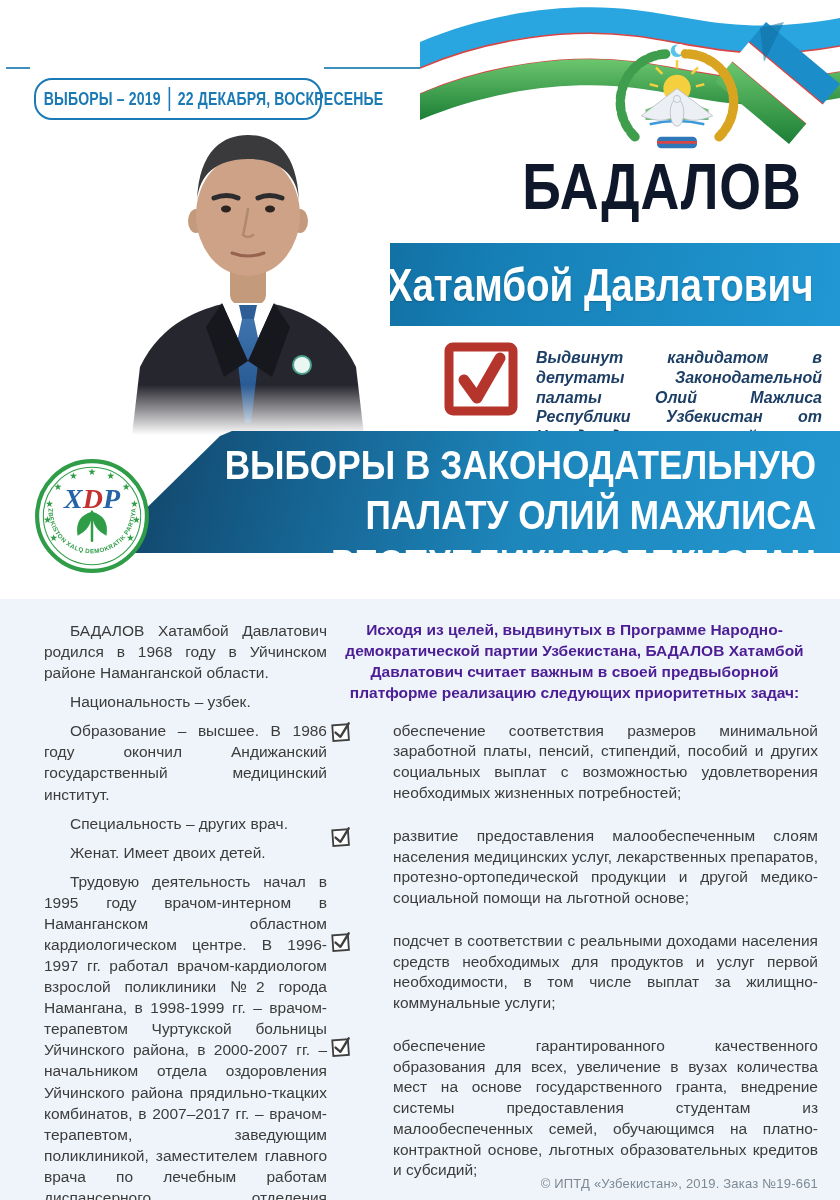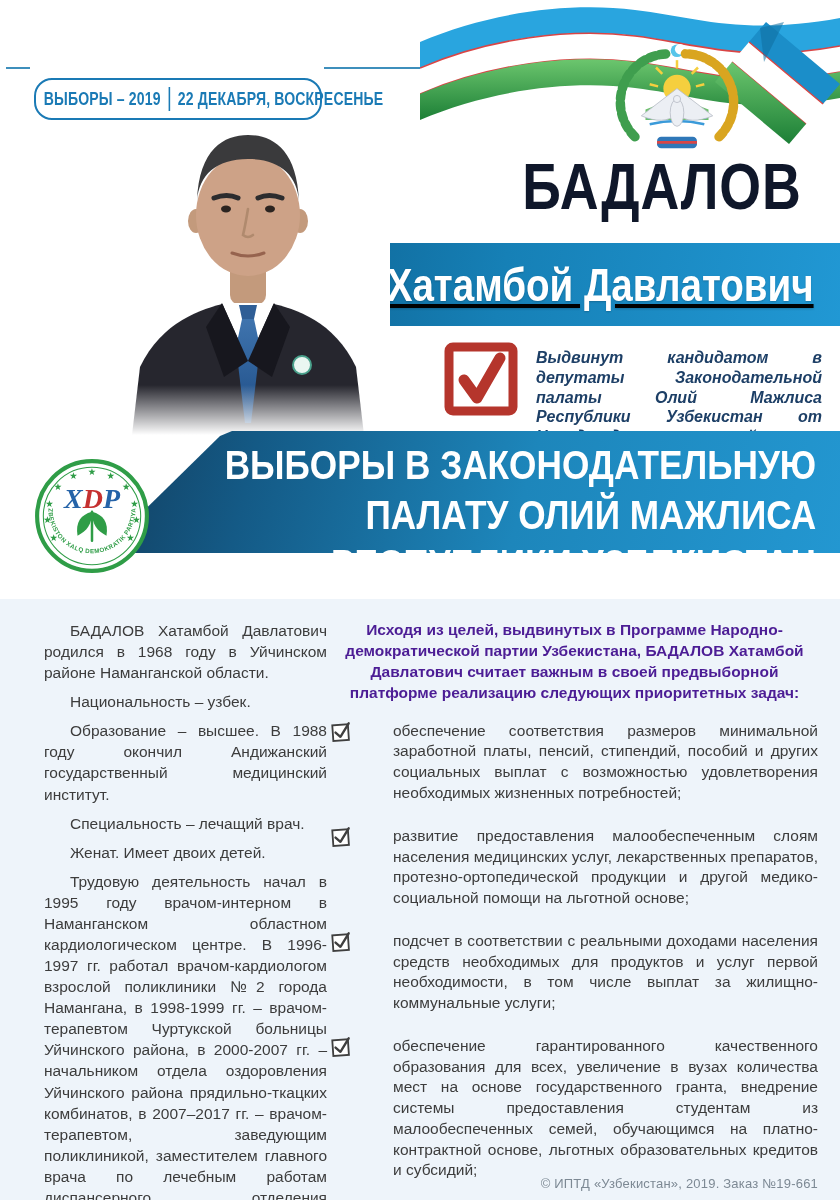--- a/index.html
+++ b/index.html
@@ -33,21 +33,21 @@
   .photo{position:absolute;left:106px;top:103px;width:284px;height:332px;z-index:4;}
   .surname{
     position:absolute;right:38px;top:150px;z-index:3;
     font-size:64px;font-weight:700;color:#0f172a;white-space:nowrap;
   }
   .surname span{display:inline-block;transform:scaleX(.84);transform-origin:100% 50%;letter-spacing:1px;}
   .name-band{
     position:absolute;left:226px;top:243px;right:0;height:83px;z-index:2;
     background:linear-gradient(100deg,#0c5d8c 0%,#1680b6 45%,#2198d4 100%);
     border-radius:18px 0 0 18px;
-    display:flex;align-items:center;justify-content:flex-end;padding-right:26px;box-sizing:border-box;text-decoration:underline;
+    display:flex;align-items:center;justify-content:flex-end;padding-right:26px;box-sizing:border-box;
   }
   .name-band span{
     display:inline-block;transform:scaleX(.82);transform-origin:100% 50%;
     color:#fff;font-size:47px;font-weight:700;white-space:nowrap;
     text-shadow:0 1px 2px rgba(0,0,0,.2);
   }
   .nomination{position:absolute;left:444px;top:342px;width:378px;display:flex;gap:18px;z-index:3;}
   .redbox{width:74px;height:74px;flex:none;}
   .nomination-text{
     font-size:16px;line-height:1.24;font-weight:700;font-style:italic;
@@ -237,22 +237,22 @@
       </defs>
     <text font-size="6" fill="#2f9d47" font-weight="bold" letter-spacing=".4">
       <textPath href="#logoArc" startOffset="50%" text-anchor="middle">O'ZBEKISTON  XALQ  DEMOKRATIK  PARTIYASI</textPath>
     </text>
   </svg>
 
   <div class="content">
     <div class="col-left">
       <p>БАДАЛОВ Хатамбой Давлатович родился в 1968 году в Уйчинском районе Наманганской области.</p>
       <p>Национальность – узбек.</p>
-      <p>Образование – высшее. В 1988 году окончил Андижанский государственный медицинский институт.</p>
-      <p>Специальность – лечащий врач.</p>
+      <p>Образование – высшее. В 1986 году окончил Андижанский государственный медицинский институт.</p>
+      <p>Специальность – других врач.</p>
       <p>Женат. Имеет двоих детей.</p>
       <p>Трудовую деятельность начал в 1995 году врачом-интерном в Наманганском областном кардиологическом центре. В 1996-1997 гг. работал врачом-кардиологом взрослой поликлиники №2 города Намангана, в 1998-1999 гг. – врачом-терапевтом Чуртукской больницы Уйчинского района, в 2000-2007 гг. – начальником отдела оздоровления Уйчинского района прядильно-ткацких комбинатов, в 2007–2017 гг. – врачом-терапевтом, заведующим поликлиникой, заместителем главного врача по лечебным работам диспансерного отделения Наманганского областного центра СПИД.</p>
 
     </div>
 
     <div class="col-right">
       <p class="intro">Исходя из целей, выдвинутых в Программе Народно-демократической партии Узбекистана, БАДАЛОВ Хатамбой Давлатович считает важным в своей предвыборной платформе реализацию следующих приоритетных задач:</p>
 
       <div class="pitem">
         <svg class="cbx" viewBox="0 0 24 24">

